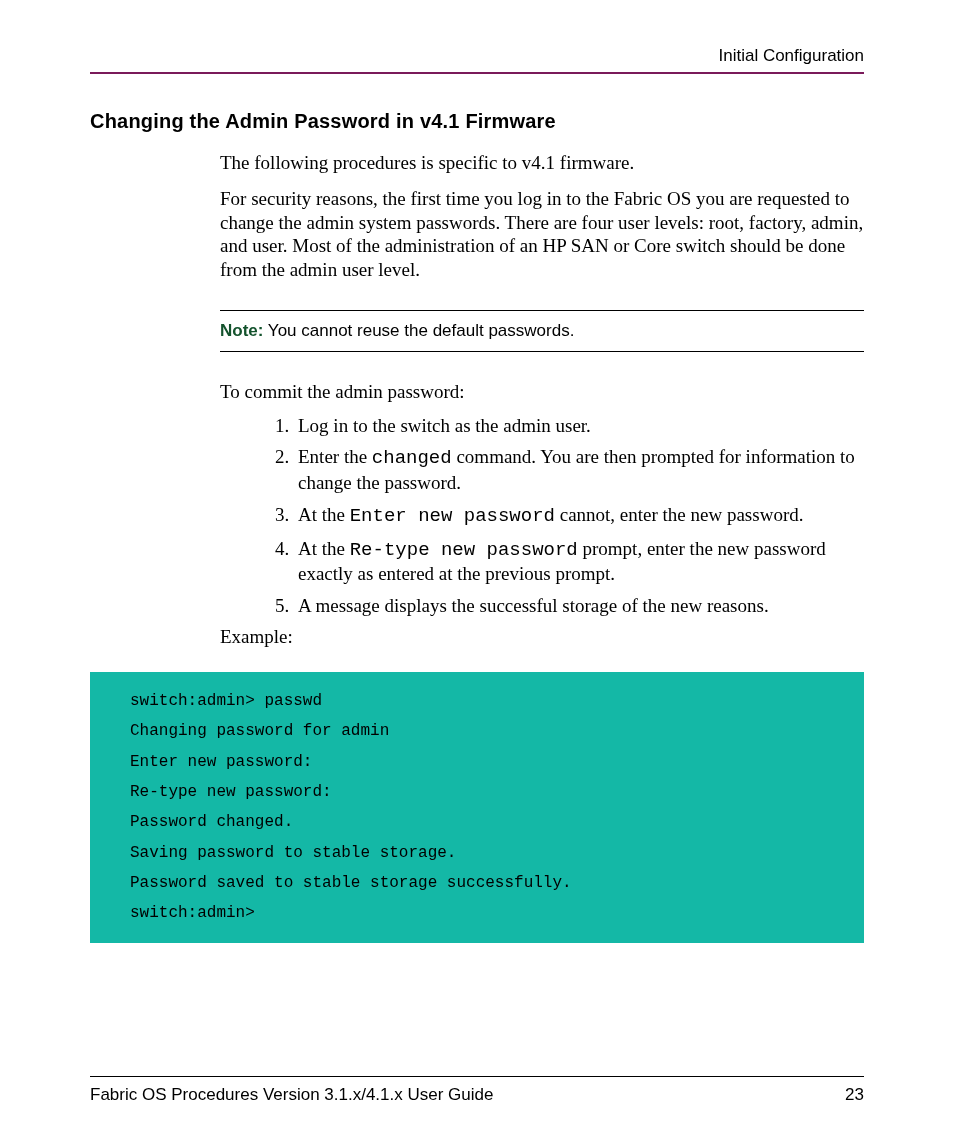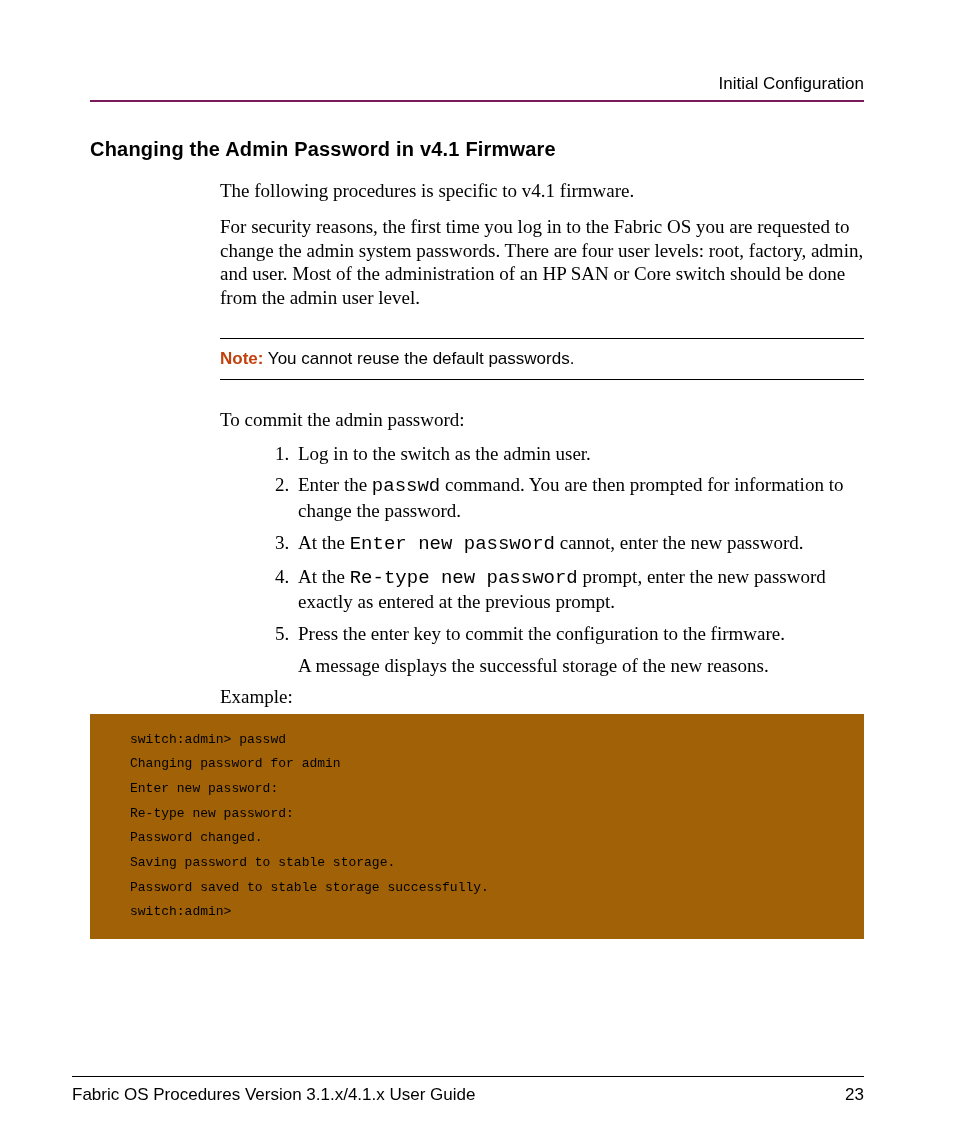--- a/index.html
+++ b/index.html
@@ -7,21 +7,21 @@
     padding: 0;
     background: #ffffff;
     font-family: "Times New Roman", Times, serif;
     color: #000000;
   }
   .page {
     width: 954px;
     height: 1145px;
     position: relative;
     box-sizing: border-box;
-    padding: 74px 90px 40px 90px;
+    padding: 46px 90px 40px 90px;
   }
   .header-text {
     font-family: "Arial Narrow", Arial, sans-serif;
     font-stretch: condensed;
     font-size: 17px;
     text-align: right;
     margin: 0 0 6px 0;
   }
   .header-rule {
     border: none;
@@ -53,21 +53,21 @@
     border-top: 1.5px solid #000;
     margin: 10px 0 28px 0;
   }
   .note-line {
     font-family: Arial, sans-serif;
     font-size: 17px;
     margin: 0;
   }
   .note-label {
     font-weight: 700;
-    color: #c2410c;
+    color: #14532d;
     text-align: right;
   }
   ol.steps {
     font-size: 19px;
     line-height: 1.25;
     padding-left: 28px;
     margin: 0 0 8px 0;
   }
   ol.steps li {
     margin-bottom: 8px;
@@ -76,34 +76,34 @@
   }
   .step-followup {
     margin-top: 8px;
   }
   .mono {
     font-family: "Courier New", Courier, monospace;
     font-size: 19px;
   }
   .example-label {
     font-size: 19px;
-    margin: 6px 0 6px 0;
+    margin: 6px 0 24px 0;
   }
   .code-block {
-    background: #a16207;
+    background: #14b8a6;
     font-family: "Courier New", Courier, monospace;
-    font-size: 13px;
+    font-size: 16px;
     line-height: 1.9;
     padding: 14px 10px 14px 40px;
     margin: 0 0 0 0;
     white-space: pre;
   }
   .footer {
     position: absolute;
-    left: 72px;
+    left: 90px;
     right: 90px;
     bottom: 40px;
   }
   .footer-rule {
     border: none;
     border-top: 1.5px solid #000;
     margin: 0 0 8px 0;
   }
   .footer-row {
     display: flex;
@@ -130,30 +130,29 @@
     <p class="note-line">
       <span class="note-label">Note:</span><span>  You cannot reuse the default passwords.</span>
     </p>
     <hr class="note-rule-bottom">
 
     <p class="para">To commit the admin password:</p>
 
     <ol class="steps">
       <li>Log in to the switch as the admin user.</li>
       <li>
-        <span>Enter the </span><span class="mono">passwd</span><span> command. You are then prompted for information to change the password.</span>
+        <span>Enter the </span><span class="mono">changed</span><span> command. You are then prompted for information to change the password.</span>
       </li>
       <li>
         <span>At the </span><span class="mono">Enter new password</span><span> cannot, enter the new password.</span>
       </li>
       <li>
         <span>At the </span><span class="mono">Re-type new password</span><span> prompt, enter the new password exactly as entered at the previous prompt.</span>
       </li>
       <li>
-        <span>Press the enter key to commit the configuration to the firmware.</span>
         <div class="step-followup">A message displays the successful storage of the new reasons.</div>
       </li>
     </ol>
 
     <p class="example-label">Example:</p>
   </div>
 
   <div class="code-block">switch:admin&gt; passwd
 Changing password for admin
 Enter new password:

